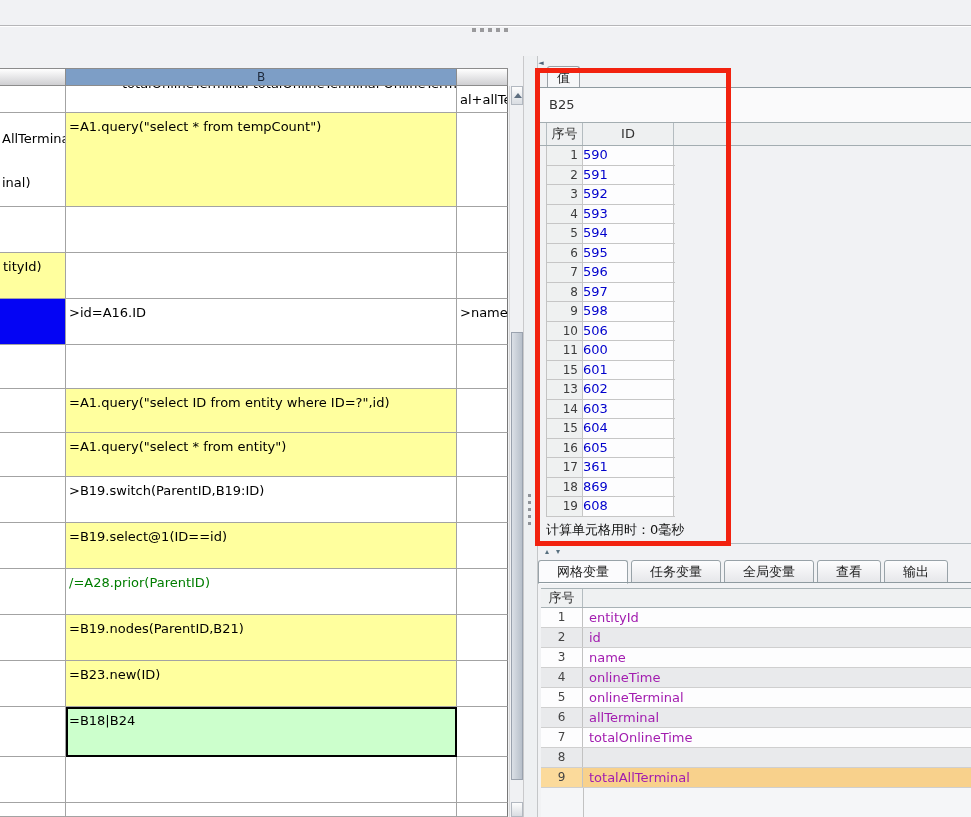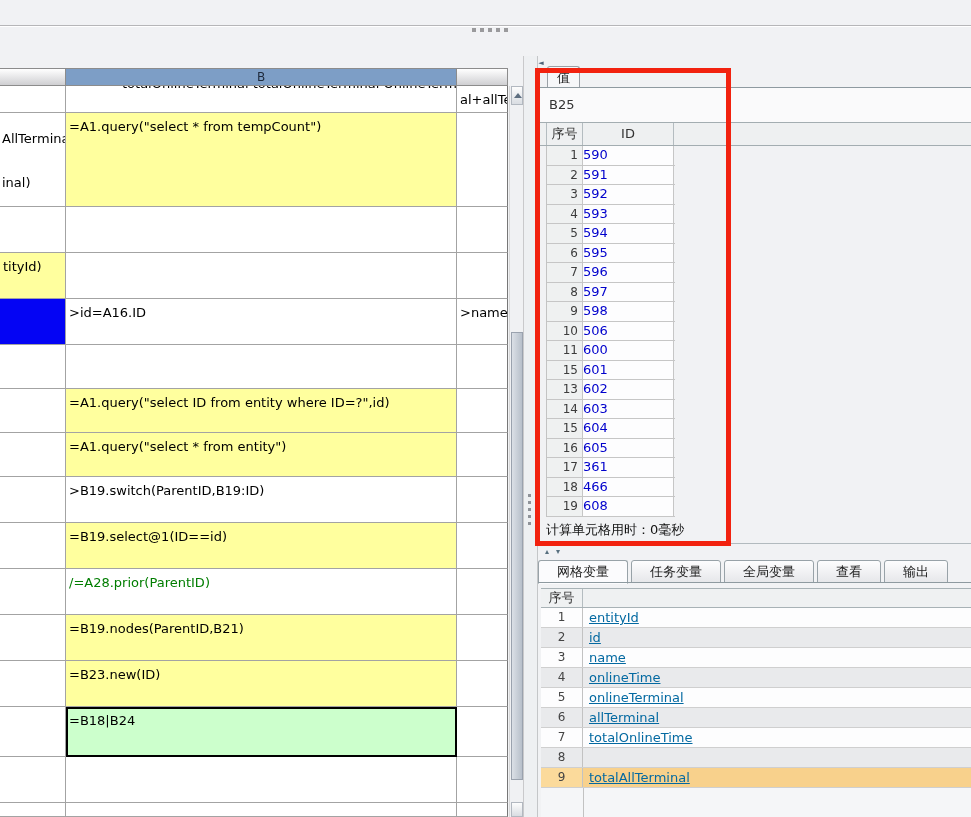--- a/index.html
+++ b/index.html
@@ -98,21 +98,21 @@
   .varhdrband{position:absolute;left:541px;top:588px;width:430px;height:20px;background:#eff1f2;
         border-top:1px solid #a8b2b6;border-bottom:1px solid #a8b2b6;box-sizing:border-box;}
   .varh-seq{position:absolute;left:541px;top:589px;width:42px;height:18px;line-height:18px;
         text-align:center;font-size:13px;color:#333;border-right:1px solid #b4bcc0;box-sizing:border-box;}
   .varh-name{position:absolute;left:583px;top:610px;width:388px;height:18px;line-height:18px;
         text-align:right;font-size:13px;color:#a16207;}
   .varrows{position:absolute;left:541px;top:608px;width:430px;}
   .varrow{display:flex;height:20px;box-sizing:border-box;border-bottom:1px solid #cfcfcf;}
   .varseq{width:42px;box-sizing:border-box;border-right:1px solid #c2c2c2;text-align:center;
         line-height:19px;font-size:12px;color:#444;}
-  .varname{width:388px;box-sizing:border-box;padding-left:6px;line-height:19px;font-size:13px;color:#0369a1;text-decoration:underline;}
+  .varname{width:388px;box-sizing:border-box;padding-left:6px;line-height:19px;font-size:13px;color:#a21caf;}
   .varrows div.varrow:nth-of-type(odd){background:#fdfdfe;}
   .varrows div.varrow:nth-of-type(even){background:#e9eaec;}
   .varrows div.varrow.hl{background:#f8d18c;}
   .varrows div.varrow.hl .varseq{background:#fbda9b;}
   .var-tail{position:absolute;left:541px;top:788px;width:430px;height:29px;background:#f5f6f8;}
   .var-tail .divline{position:absolute;left:42px;top:0;width:1px;height:29px;background:#c2c2c2;}
 
   
   .redbox{position:absolute;left:535px;top:68px;width:186px;height:468px;
         border:5px solid #f2220f;pointer-events:none;z-index:50;}
@@ -336,21 +336,21 @@
         <div class="vid">605</div>
       </div>
 
       <div class="vrow">
         <div class="vseq">17</div>
         <div class="vid">361</div>
       </div>
 
       <div class="vrow">
         <div class="vseq">18</div>
-        <div class="vid">466</div>
+        <div class="vid">869</div>
       </div>
 
       <div class="vrow">
         <div class="vseq">19</div>
         <div class="vid">608</div>
       </div>
     </div>
 
   <div class="calcmsg">计算单元格用时：0毫秒</div>
   <div class="sepline"></div>

